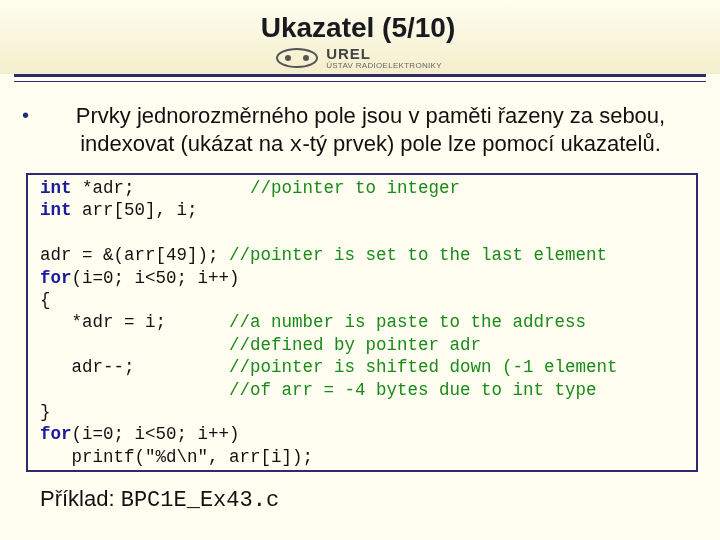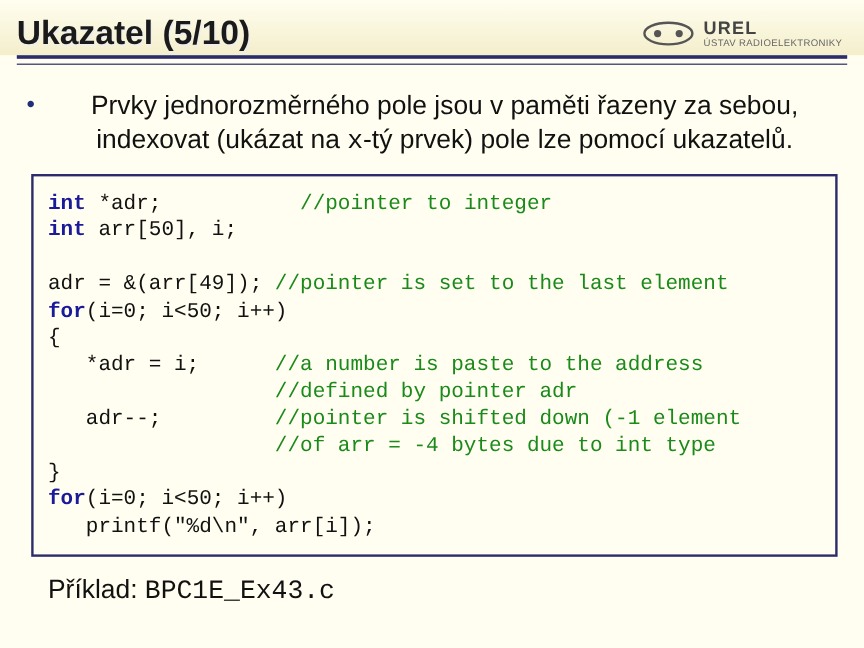--- a/index.html
+++ b/index.html
@@ -8,20 +8,21 @@
     background: #fffef0;
     font-family: Arial, Helvetica, sans-serif;
     color: #111;
     overflow: hidden;
   }
   .slide { width: 720px; height: 540px; position: relative; padding: 0; }
   .header {
     display: flex; align-items: center; justify-content: space-between;
     padding: 12px 18px 2px 14px;
     background: linear-gradient(0deg, #f4eecb 0%, #fffef0 100%);
+    flex-direction: column;
   }
   .title {
     font-size: 28px; font-weight: bold; color: #1a1a1a;
     text-shadow: 1px 1px 1px #eee;
   }
   .logo { display: flex; align-items: center; gap: 6px; }
   .logo-mark {
     width: 46px; height: 28px;
     display: flex; align-items: center; justify-content: center;
   }
@@ -34,21 +35,21 @@
   .content { padding: 20px 18px 0 22px; }
   .bullet-row { display: flex; align-items: flex-start; gap: 10px; margin-bottom: 14px; }
   .bullet-dot { color: #203078; font-size: 20px; line-height: 26px; }
   .bullet-text { font-size: 22px; line-height: 1.25; color: #111; text-align: center; }
   .bullet-text .mono-inline { font-family: "Courier New", monospace; }
 
   .codebox {
     border: 2px solid #2c2c6c;
     background: #fffef0;
     margin: 0 4px 14px 4px;
-    padding: 12px 12px;
+    padding: 2px 12px;
     font-family: "Courier New", monospace;
     font-size: 17.5px;
     line-height: 1.28;
     white-space: pre;
     color: #111;
   }
   .kw { color: #1a1a9a; font-weight: bold; }
   .cm { color: #1a8a1a; }
 
   .footer-line { padding: 0 18px; font-size: 22px; }

